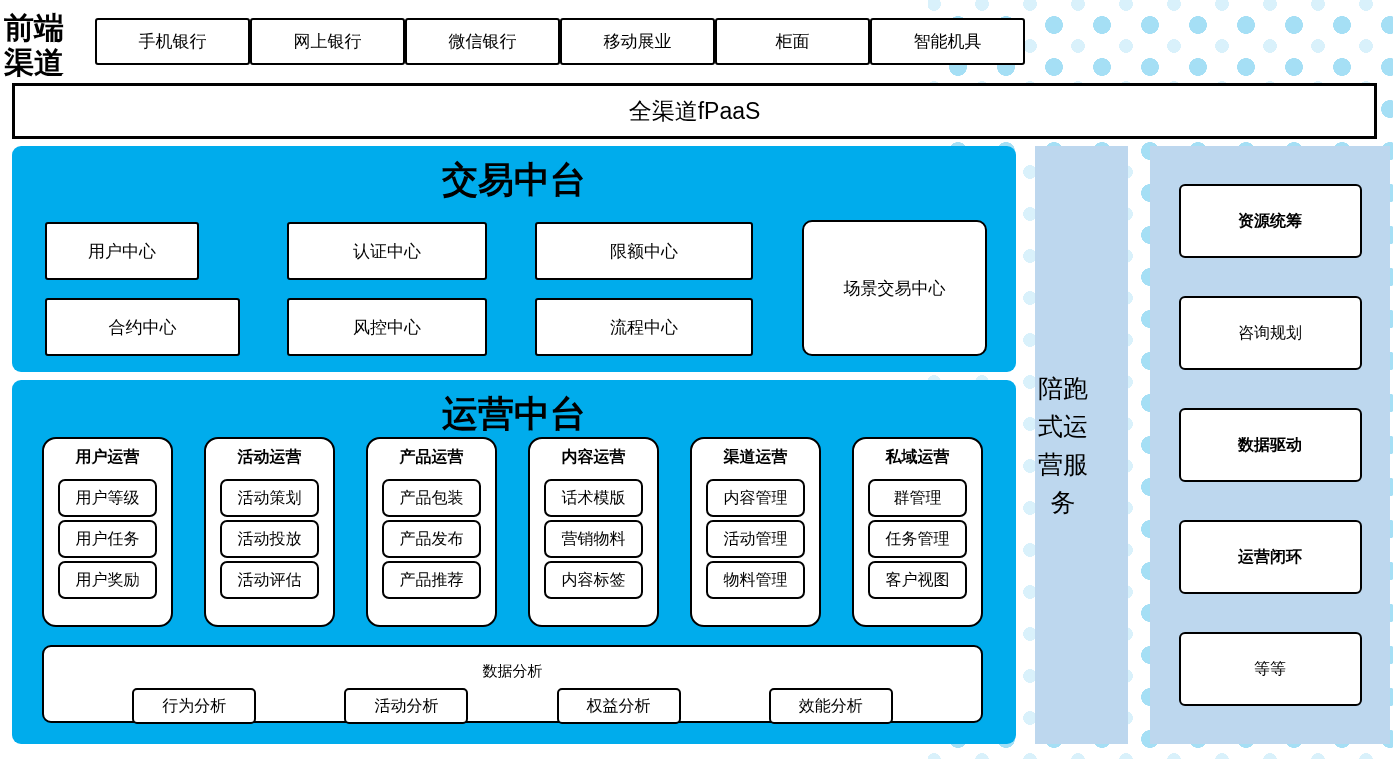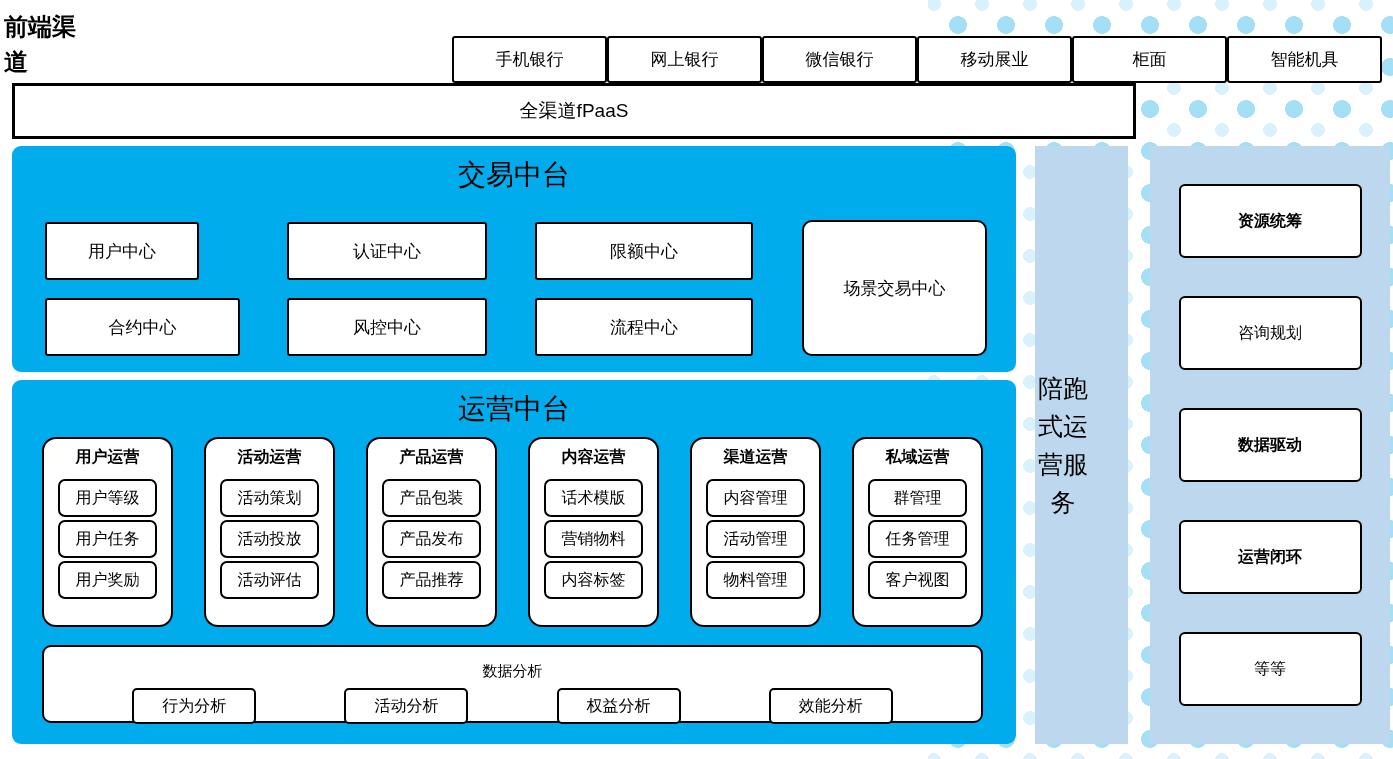--- a/index.html
+++ b/index.html
@@ -18,37 +18,37 @@
     background-position:6px 4px, 30px 25px;
   }
   .wbox {
     background:#fff; border:2px solid #000;
     display:flex; align-items:center; justify-content:center; text-align:center;
   }
   
   .front-label {
     position:absolute; left:4px; top:10px; width:80px;
     font-family:"Liberation Serif","DejaVu Serif",serif; font-weight:700;
-    font-size:24px; line-height:35px;
+    font-size:30px; line-height:35px;
   }
-  .channels { position:absolute; left:95px; top:36px; width:1287px; display:flex; justify-content:flex-end; }
+  .channels { position:absolute; left:95px; top:18px; width:1287px; display:flex; justify-content:flex-start; }
   .channel-box { width:155px; height:47px; border-radius:3px; font-size:17px; }
   
   .fpaas {
-    position:absolute; left:12px; top:83px; width:1124px; height:56px;
+    position:absolute; left:12px; top:83px; width:1365px; height:56px;
     background:#fff; border:3px solid #000;
-    display:flex; align-items:center; justify-content:center; font-size:19px;
+    display:flex; align-items:center; justify-content:center; font-size:23px;
   }
   
   .panel-blue { position:absolute; background:var(--accent-blue,#00acec); border-radius:9px; }
   .tx  { left:12px; top:146px; width:1004px; height:226px; }
   .ops { left:12px; top:380px; width:1004px; height:364px; }
   .panel-title {
     position:absolute; top:10px; left:0; right:0; text-align:center;
-    font-family:"Liberation Serif","DejaVu Serif",serif; font-weight:400; font-size:28px;
+    font-family:"Liberation Serif","DejaVu Serif",serif; font-weight:700; font-size:36px;
   }
   .center-box { position:absolute; height:58px; font-size:17px; border-radius:3px; }
   .c0 { left:33px;  top:76px;  width:154px; }
   .c1 { left:275px; top:76px;  width:200px; }
   .c2 { left:523px; top:76px;  width:218px; }
   .c3 { left:33px;  top:152px; width:195px; }
   .c4 { left:275px; top:152px; width:200px; }
   .c5 { left:523px; top:152px; width:218px; }
   .scene { position:absolute; left:790px; top:74px; width:185px; height:136px; border-radius:10px; font-size:17px; }
   

